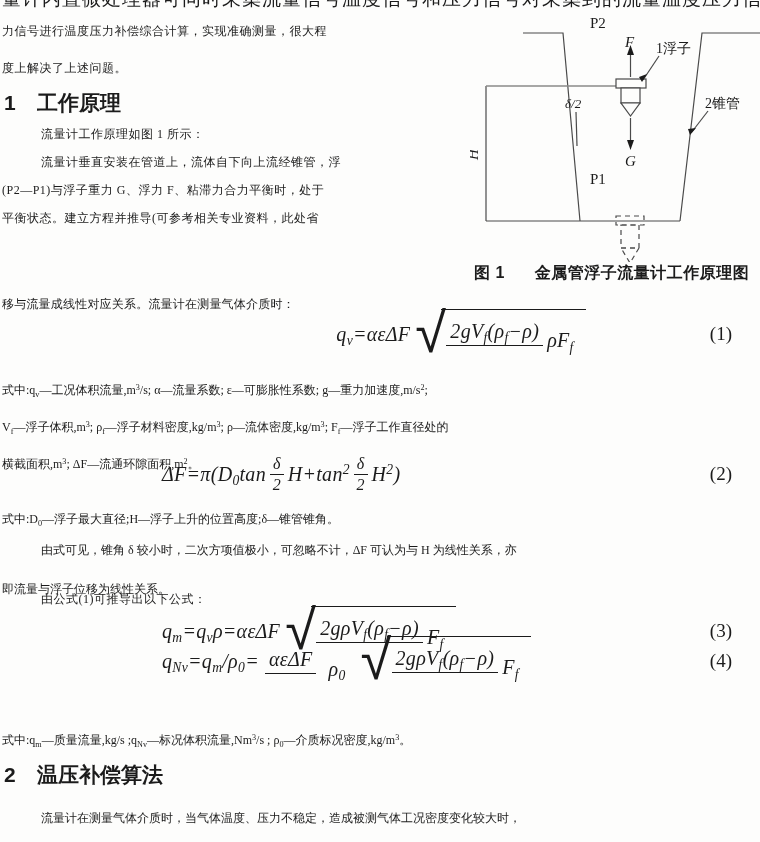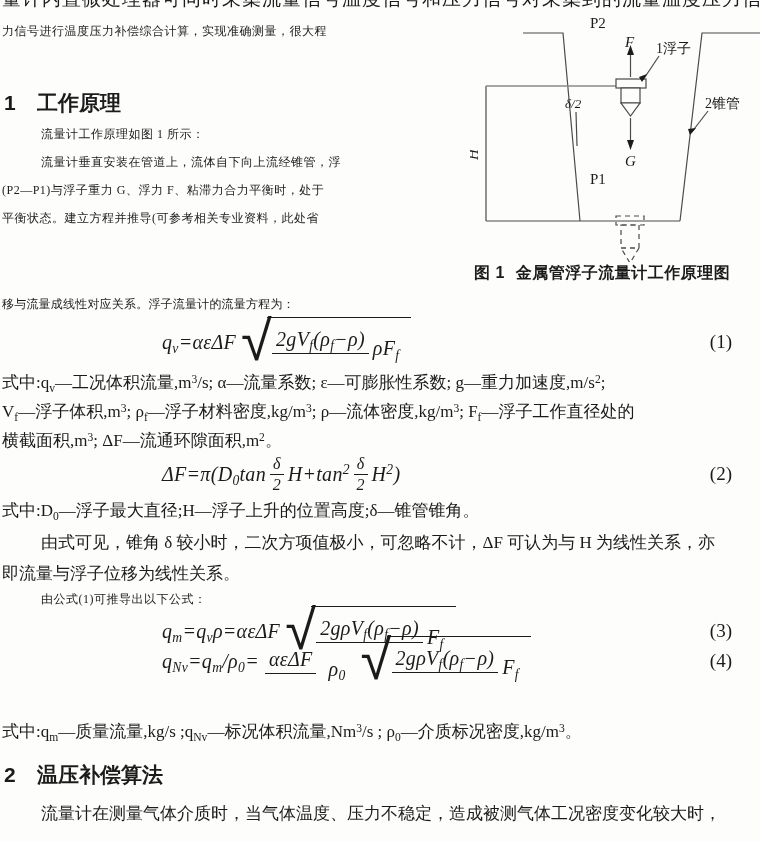--- a/index.html
+++ b/index.html
@@ -9,21 +9,21 @@
     font-family:"Liberation Serif","DejaVu Serif",serif;
   }
   .abs{position:absolute;}
   .t{font-size:12px;line-height:28px;letter-spacing:0.5px;white-space:nowrap;}
   .wide{letter-spacing:0.2px;}
   .indent{padding-left:39px;}
   .clip{height:9px;overflow:hidden;}
   .clip .inner{margin-top:-14px;font-size:19px;letter-spacing:1px;white-space:nowrap;}
   .sec{font-family:"Liberation Sans","DejaVu Sans",sans-serif;font-weight:bold;font-size:21px;white-space:nowrap;}
   .sec .secnum{display:inline-block;width:33px;}
-  .note{font-size:17px;letter-spacing:0;white-space:nowrap;}
+  .note{font-size:12px;letter-spacing:0;white-space:nowrap;margin-top:8px;}
   .noteblock div{height:29px;line-height:29px;}
   sub{font-size:68%;vertical-align:baseline;position:relative;top:0.35em;}
   sup{font-size:68%;vertical-align:baseline;position:relative;top:-0.45em;}
   
   .eq{position:absolute;left:0;width:760px;display:flex;align-items:center;}
   .eq-body{margin-left:162px;display:flex;align-items:center;font-size:20px;font-style:italic;letter-spacing:0.3px;}
   .eq-no{position:absolute;right:28px;font-size:19px;font-style:normal;}
   .frac{display:inline-flex;flex-direction:row;align-items:center;text-align:center;line-height:1.15;}
   .frac .fn{padding:0 4px 2px;border-bottom:1.5px solid currentColor;}
   .frac .fd{padding:16px 4px 0;font-style:italic;}
@@ -33,33 +33,34 @@
   .sfrac{display:inline-flex;flex-direction:column;align-items:center;font-size:16px;line-height:1.1;margin:0 4px;}
   .sfrac .fn{border-bottom:1.3px solid currentColor;padding:0 3px 1px;}
   .sfrac .fd{padding-top:1px;}
   .gap-l{margin-left:6px;} .gap-r{margin-right:6px;gap:8px;}
   
   .figure{position:absolute;left:470px;top:0;width:290px;height:292px;}
   .figure svg{position:absolute;left:0;top:0;}
   .figcap{position:absolute;left:4px;top:263px;width:286px;
     font-family:"Liberation Sans","DejaVu Sans",sans-serif;font-weight:bold;
     font-size:16px;white-space:nowrap;letter-spacing:0.5px;}
-  .figcap .fign{margin-right:11px;}
+  .figcap .fign{margin-right:30px;}
   svg text{font-family:"Liberation Serif","DejaVu Serif",serif;fill:#1b1b1b;}
   .it{font-style:italic;}
 </style>
 </head>
 <body>
 
 <div class="abs clip" style="left:2px;top:0;width:758px;">
   <div class="inner">量计内置微处理器可同时采集流量信号温度信号和压力信号对采集到的流量温度压力信</div>
 </div>
 
 <div class="abs" style="left:2px;top:13px;">
   <div class="t" style="line-height:37px;">力信号进行温度压力补偿综合计算，实现准确测量，很大程</div>
+  <div class="t" style="line-height:37px;">度上解决了上述问题。</div>
 </div>
 
 <div class="abs sec" style="left:4px;top:89px;">
   <span class="secnum">1</span><span>工作原理</span>
 </div>
 
 <div class="figure">
   <svg width="290" height="262" viewBox="0 0 290 262">
     <g stroke="#4a4a4a" stroke-width="1.2" fill="none">
 
@@ -109,23 +110,23 @@
   </div>
 </div>
 
 <div class="abs" style="left:2px;top:120px;">
   <div class="t indent">流量计工作原理如图 1 所示：</div>
   <div class="t indent">流量计垂直安装在管道上，流体自下向上流经锥管，浮</div>
   <div class="t">(P2—P1)与浮子重力 G、浮力 F、粘滞力合力平衡时，处于</div>
   <div class="t">平衡状态。建立方程并推导(可参考相关专业资料，此处省</div>
 </div>
 
-<div class="abs t wide" style="left:2px;top:290px;">移与流量成线性对应关系。浮子流量计的流量方程为：</div>
-
-<div class="eq" style="top:312px;height:60px;">
+<div class="abs t wide" style="left:2px;top:290px;">移与流量成线性对应关系。流量计在测量气体介质时：</div>
+
+<div class="eq" style="top:304px;height:60px;justify-content:center;">
   <span class="eq-body">
     <span>q<sub>v</sub>=αεΔF</span>
     <span class="sqrt">
         <span class="rad">√</span>
         <span class="rootbox"><span class="frac">
             <span class="fn">2gV<sub>f</sub>(ρ<sub>f</sub>−ρ)</span>
             <span class="fd">ρF<sub>f</sub></span>
           </span></span>
       </span>
   </span>

